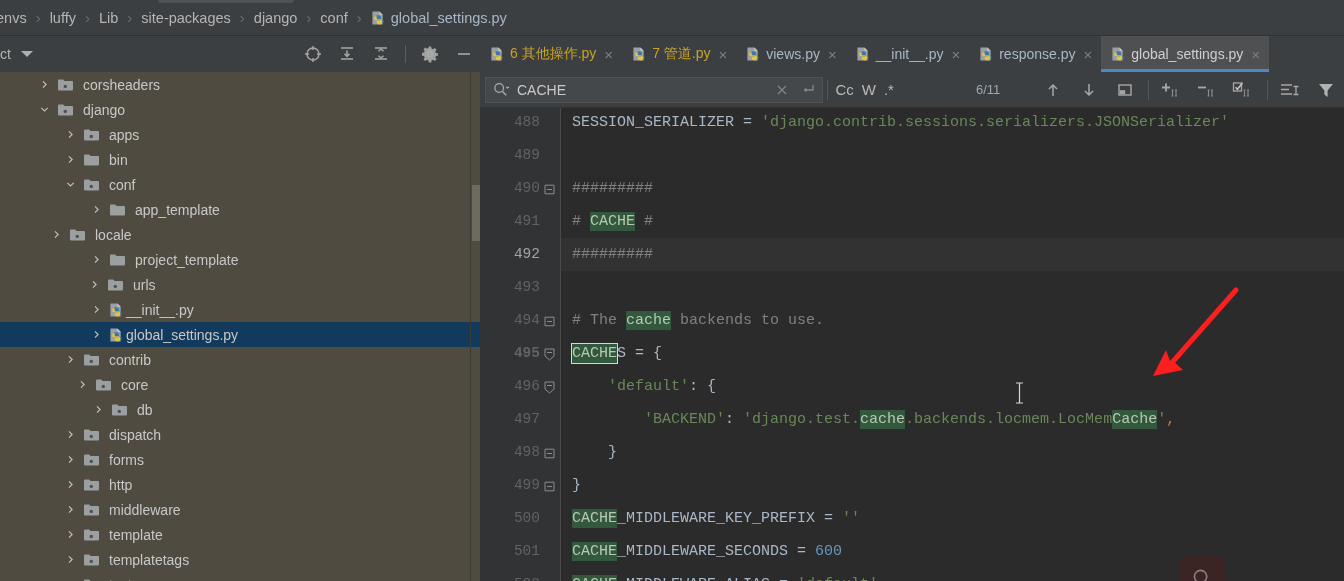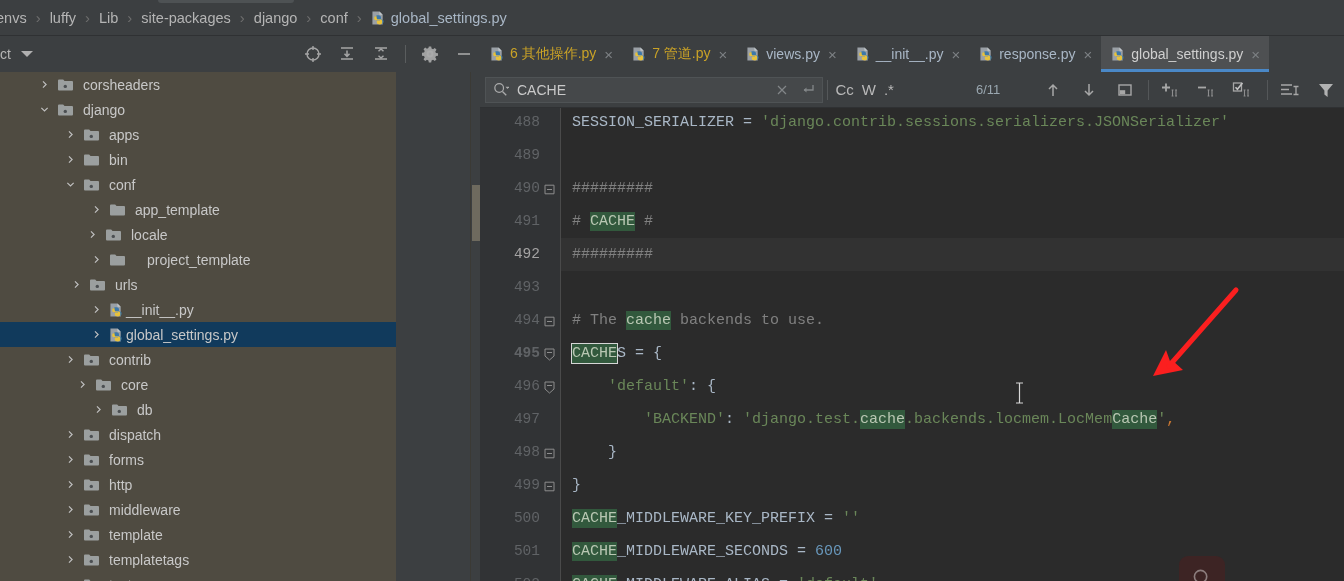--- a/index.html
+++ b/index.html
@@ -74,21 +74,21 @@
     display:flex;align-items:center;height:26px;width:390px;margin-left:5px;
     background:#45484a;border:1px solid #4f5355;box-sizing:border-box;padding:0 6px;
   }
   .find-text{color:#c9c9c9;font-size:14px;margin-left:8px;font-family:"Liberation Sans",sans-serif;}
   .fopt{color:#b9b9b9;font-size:15px;padding:0 4px;}
   .fdiv{width:1px;height:20px;background:#545759;margin:0 4px;}
   .fcount{color:#9aa7b0;font-size:13px;}
 
   
   .tree{
-    position:absolute;left:0;top:72px;width:396px;height:509px;
+    position:absolute;left:0;top:72px;width:480px;height:509px;
     background:#4f4b41;overflow:hidden;
   }
   .row{
     height:25px;display:flex;align-items:center;box-sizing:border-box;
     font-size:14px;color:#c8c8c8;white-space:nowrap;
   }
   .row.sel{background:#113a5c;}
   .arrow{width:9px;height:9px;flex:0 0 auto;margin-right:8px;}
   .fold{width:17px;height:14px;flex:0 0 auto;margin-right:7px;}
   .tree-scroll{
@@ -424,40 +424,40 @@
       </div>
       <div class="row" style="padding-left: 92px;">
         <svg class="arrow" viewBox="0 0 10 10">
           <path d="M3.3 1.5L6.8 5 3.3 8.5" fill="none" stroke="#c0c0c0" stroke-width="1.3"></path>
         </svg>
         <svg class="fold" viewBox="0 0 17 14">
           <path d="M1 2.5a1 1 0 011-1h4.2l1.3 1.6H15a1 1 0 011 1v7.4a1 1 0 01-1 1H2a1 1 0 01-1-1z" fill="#9b9f9f"></path>
         </svg>
         <span style="margin-left:2px">app_template</span>
       </div>
-      <div class="row" style="padding-left: 88px;">
+      <div class="row" style="padding-left: 52px;">
         <svg class="arrow" viewBox="0 0 10 10">
           <path d="M3.3 1.5L6.8 5 3.3 8.5" fill="none" stroke="#c0c0c0" stroke-width="1.3"></path>
         </svg>
         <svg class="fold" viewBox="0 0 17 14">
           <path d="M1 2.5a1 1 0 011-1h4.2l1.3 1.6H15a1 1 0 011 1v7.4a1 1 0 01-1 1H2a1 1 0 01-1-1z" fill="#9b9f9f"></path>
           <circle cx="8.3" cy="8.4" r="1.7" fill="#4b4f52"></circle>
         </svg>
         <span style="margin-left:2px">locale</span>
       </div>
       <div class="row" style="padding-left: 92px;">
         <svg class="arrow" viewBox="0 0 10 10">
           <path d="M3.3 1.5L6.8 5 3.3 8.5" fill="none" stroke="#c0c0c0" stroke-width="1.3"></path>
         </svg>
         <svg class="fold" viewBox="0 0 17 14">
           <path d="M1 2.5a1 1 0 011-1h4.2l1.3 1.6H15a1 1 0 011 1v7.4a1 1 0 01-1 1H2a1 1 0 01-1-1z" fill="#9b9f9f"></path>
         </svg>
-        <span style="margin-left:14px">project_template</span>
-      </div>
-      <div class="row" style="padding-left: 72px;">
+        <span style="margin-left:2px">project_template</span>
+      </div>
+      <div class="row" style="padding-left: 90px;">
         <svg class="arrow" viewBox="0 0 10 10">
           <path d="M3.3 1.5L6.8 5 3.3 8.5" fill="none" stroke="#c0c0c0" stroke-width="1.3"></path>
         </svg>
         <svg class="fold" viewBox="0 0 17 14">
           <path d="M1 2.5a1 1 0 011-1h4.2l1.3 1.6H15a1 1 0 011 1v7.4a1 1 0 01-1 1H2a1 1 0 01-1-1z" fill="#9b9f9f"></path>
           <circle cx="8.3" cy="8.4" r="1.7" fill="#4b4f52"></circle>
         </svg>
         <span style="margin-left:2px">urls</span>
       </div>
       <div class="row" style="padding-left: 92px;">

